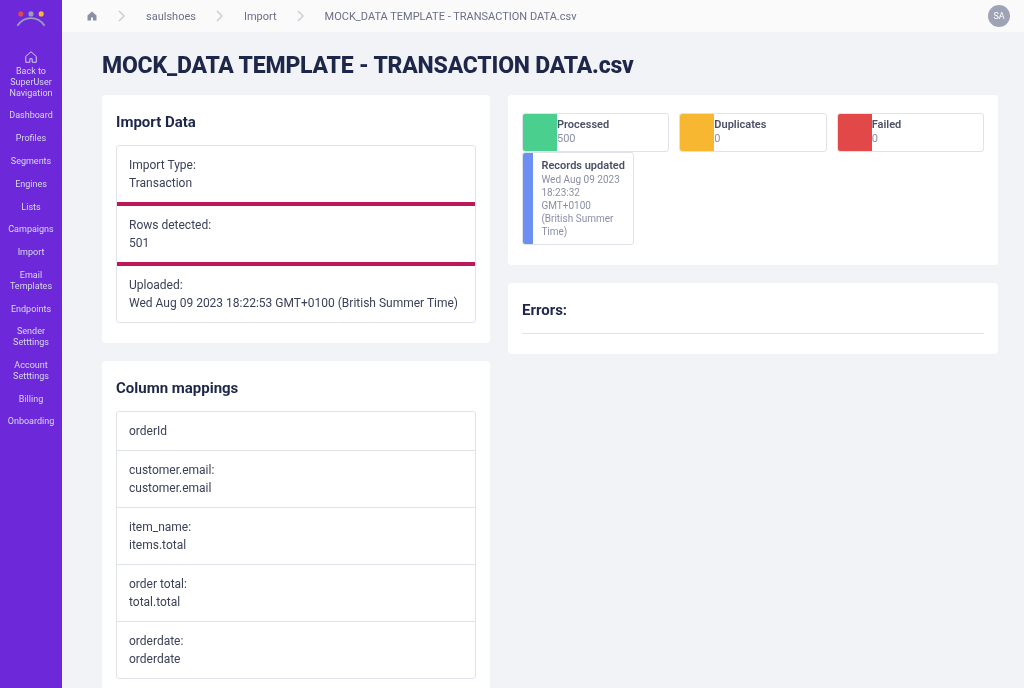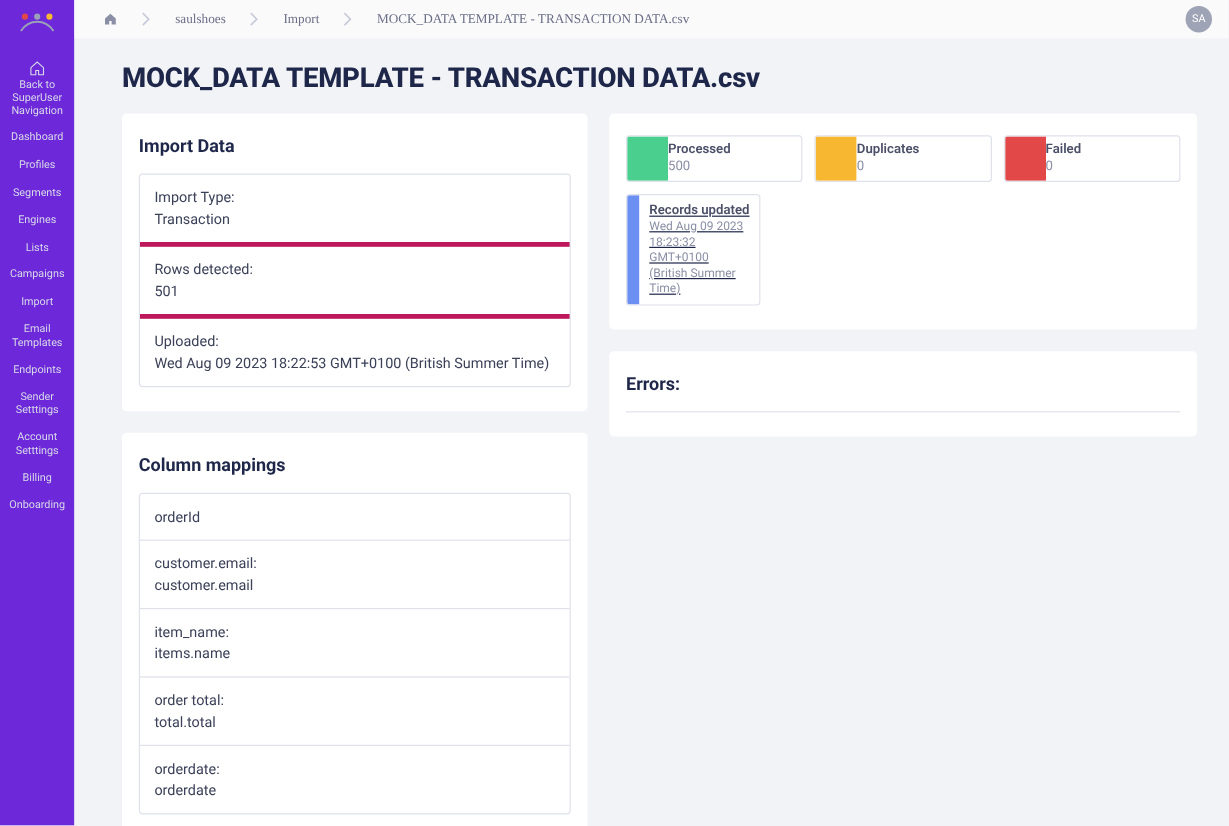--- a/index.html
+++ b/index.html
@@ -10,21 +10,21 @@
     .sidebar { width: 62px; background: #6d28d9; display: flex; flex-direction: column; align-items: center; padding-top: 6px; color: #fff; }
     .logo { width: 34px; height: 26px; margin-bottom: 12px; display:flex; align-items:center; justify-content:center; }
     .logo svg { width:34px; height:20px; }
     .nav-item { width: 62px; padding: 6px 2px; text-align: center; font-size: 9px; line-height: 1.2; cursor: pointer; color: #d7d9e8; }
     .nav-item.with-icon svg { display:block; margin:0 auto 2px; }
     .nav-item.back { font-size: 9px; }
 
     
     .main { flex:1; display:flex; flex-direction: column; overflow: hidden; background:#f2f3f7; }
     .topbar { height: 32px; display:flex; align-items:center; padding: 0 14px; background:#fafafb; font-size:11px; color:#6b6f87; }
-    .crumb { padding: 0 10px; height:24px; display:flex; align-items:center;font-family:Liberation Serif, serif; }
+    .crumb { padding: 0 10px; height:24px; display:flex; align-items:center; }
     .crumb svg { display:block; }
     .avatar { margin-left:auto; width:22px; height:22px; border-radius:50%; background:#9ea3b5; color:#fff; font-size:9px; display:flex; align-items:center; justify-content:center; }
 
     .content { flex:1; overflow:auto; padding: 14px 26px 8px 40px; }
     .page-title { font-size:23px; font-weight:800; color:#1e2749; margin: 6px 0 16px; letter-spacing: -0.2px; }
 
     .cols { display:flex; gap:18px; align-items:flex-start; }
     .col-left { flex: 0 0 388px; }
     .col-right { flex:1; }
 
@@ -154,21 +154,21 @@
             <div class="mappings-box">
               <div class="map-row">
                 <div>orderId</div>
               </div>
               <div class="map-row">
                 <div>customer.email:</div>
                 <div>customer.email</div>
               </div>
               <div class="map-row">
                 <div>item_name:</div>
-                <div>items.name</div>
+                <div>items.total</div>
               </div>
               <div class="map-row">
                 <div>order total:</div>
                 <div>total.total</div>
               </div>
               <div class="map-row">
                 <div>orderdate:</div>
                 <div>orderdate</div>
               </div>
 
@@ -194,21 +194,21 @@
                 </div>
               </div>
               <div class="tile">
                 <div class="bar red"></div>
                 <div class="txt">
                   <div class="lbl">Failed</div>
                   <div class="val">0</div>
                 </div>
               </div>
             </div>
-            <div class="tiles" style="margin-top:10px;text-decoration:underline;">
+            <div class="tiles" style="">
               <div class="tile records">
                 <div class="bar blue"></div>
                 <div class="txt">
                   <div class="lbl">Records updated</div>
                   <div class="val" style="font-size:10px;">Wed Aug 09 2023 18:23:32 GMT+0100 (British Summer Time)</div>
                 </div>
               </div>
             </div>
           </div>
 

